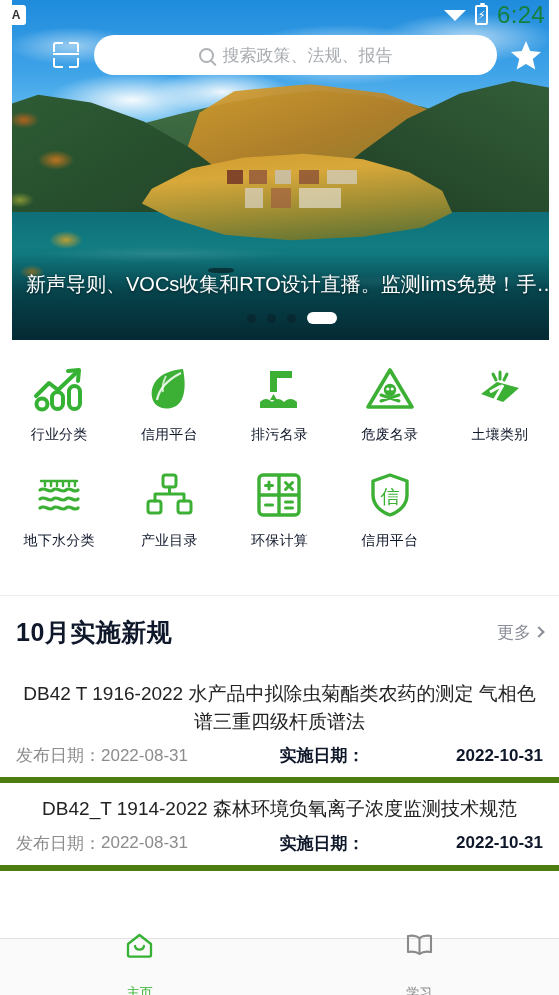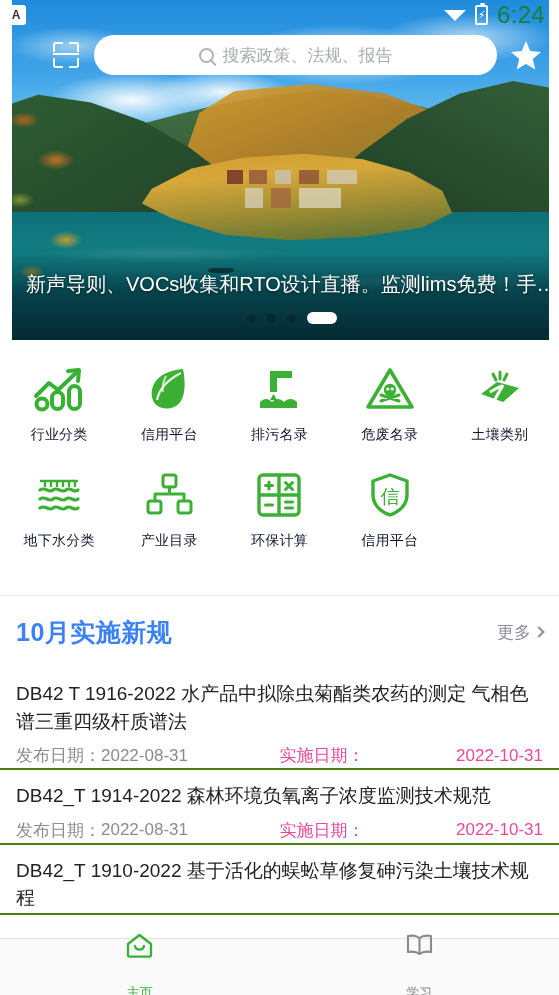--- a/index.html
+++ b/index.html
@@ -184,31 +184,31 @@
   .tile .glyph { width:58px; height:54px; display:flex; align-items:center; justify-content:center; }
   .tile .glyph svg { display:block; }
   .tile-label { font-size:14px; color:#0f172a; letter-spacing:.2px; }
 
   
   .sep { position:absolute; top:595px; left:0; width:559px; height:1px; background:#ececec; }
   .section-head {
     position:absolute; top:608px; left:0; width:559px; height:48px;
     display:flex; align-items:center; padding:0 16px;
   }
-  .section-title { font-size:25px; font-weight:bold; color:#3b82f6; letter-spacing:.5px; }
+  .section-title { font-size:25px; font-weight:bold; color:#0f172a; letter-spacing:.5px; }
   .more { margin-left:auto; display:flex; align-items:center; gap:4px; color:#8b8f99; font-size:17px; }
   .chev { width:8px;height:8px;border-top:2px solid #8b8f99;border-right:2px solid #8b8f99;transform:rotate(45deg);}
 
   
   .list { position:absolute; top:668px; left:0; width:559px; }
-  .item { padding:12px 16px 1px; border-bottom:2px solid #4d7c0f; }
+  .item { padding:12px 16px 10px; border-bottom:6px solid #4d7c0f;text-align:center; }
   .item-title { font-size:19px; color:#222; line-height:1.45; }
   .item-meta { display:flex; align-items:center; margin-top:9px; }
   .pub { font-size:17px; color:#8c8c8c; }
-  .eff { margin-left:auto; font-size:17px; color:#ec4899; }
+  .eff { margin-left:auto; font-size:17px; color:#0f172a;font-weight:bold; }
 
   
   .tabbar {
     position:absolute; bottom:0; left:0; width:559px; height:57px;
     background:#fafafa; border-top:1px solid #e2e2e2;
     display:flex; align-items:center; z-index:50;
   }
   .tab { flex:1; display:flex; flex-direction:column; align-items:center; gap:3px; }
   .tab .tglyph { height:26px; display:flex; align-items:center; justify-content:center; }
   .tab .tlabel { font-size:13px; color:#8a8a8a;margin-top:23px; }
@@ -429,23 +429,20 @@
     <div class="item">
       <div class="item-title">DB42_T 1914-2022 森林环境负氧离子浓度监测技术规范</div>
       <div class="item-meta">
         <span class="pub">发布日期：</span>
         <span class="pub">2022-08-31</span>
         <span class="eff">实施日期：</span>
         <span class="eff">2022-10-31</span>
       </div>
     </div>
 
-    <div class="item">
-      <div class="item-title">DB42_T 1910-2022 基于活化的蜈蚣草修复砷污染土壤技术规程</div>
-    </div>
   </div>
 
   <div class="tabbar">
 
     <div class="tab active">
       <span class="tglyph">
         <svg width="27" height="25" viewBox="0 0 27 25">
           <path d="M2 11L13.5 2 25 11v11a1.6 1.6 0 0 1-1.6 1.6H3.6A1.6 1.6 0 0 1 2 22z" fill="none" stroke="#35b233" stroke-width="2.3" stroke-linejoin="round"></path>
           <path d="M9 13a4.6 4.6 0 0 0 9 0" fill="none" stroke="#35b233" stroke-width="2.3" stroke-linecap="round"></path>
         </svg>

